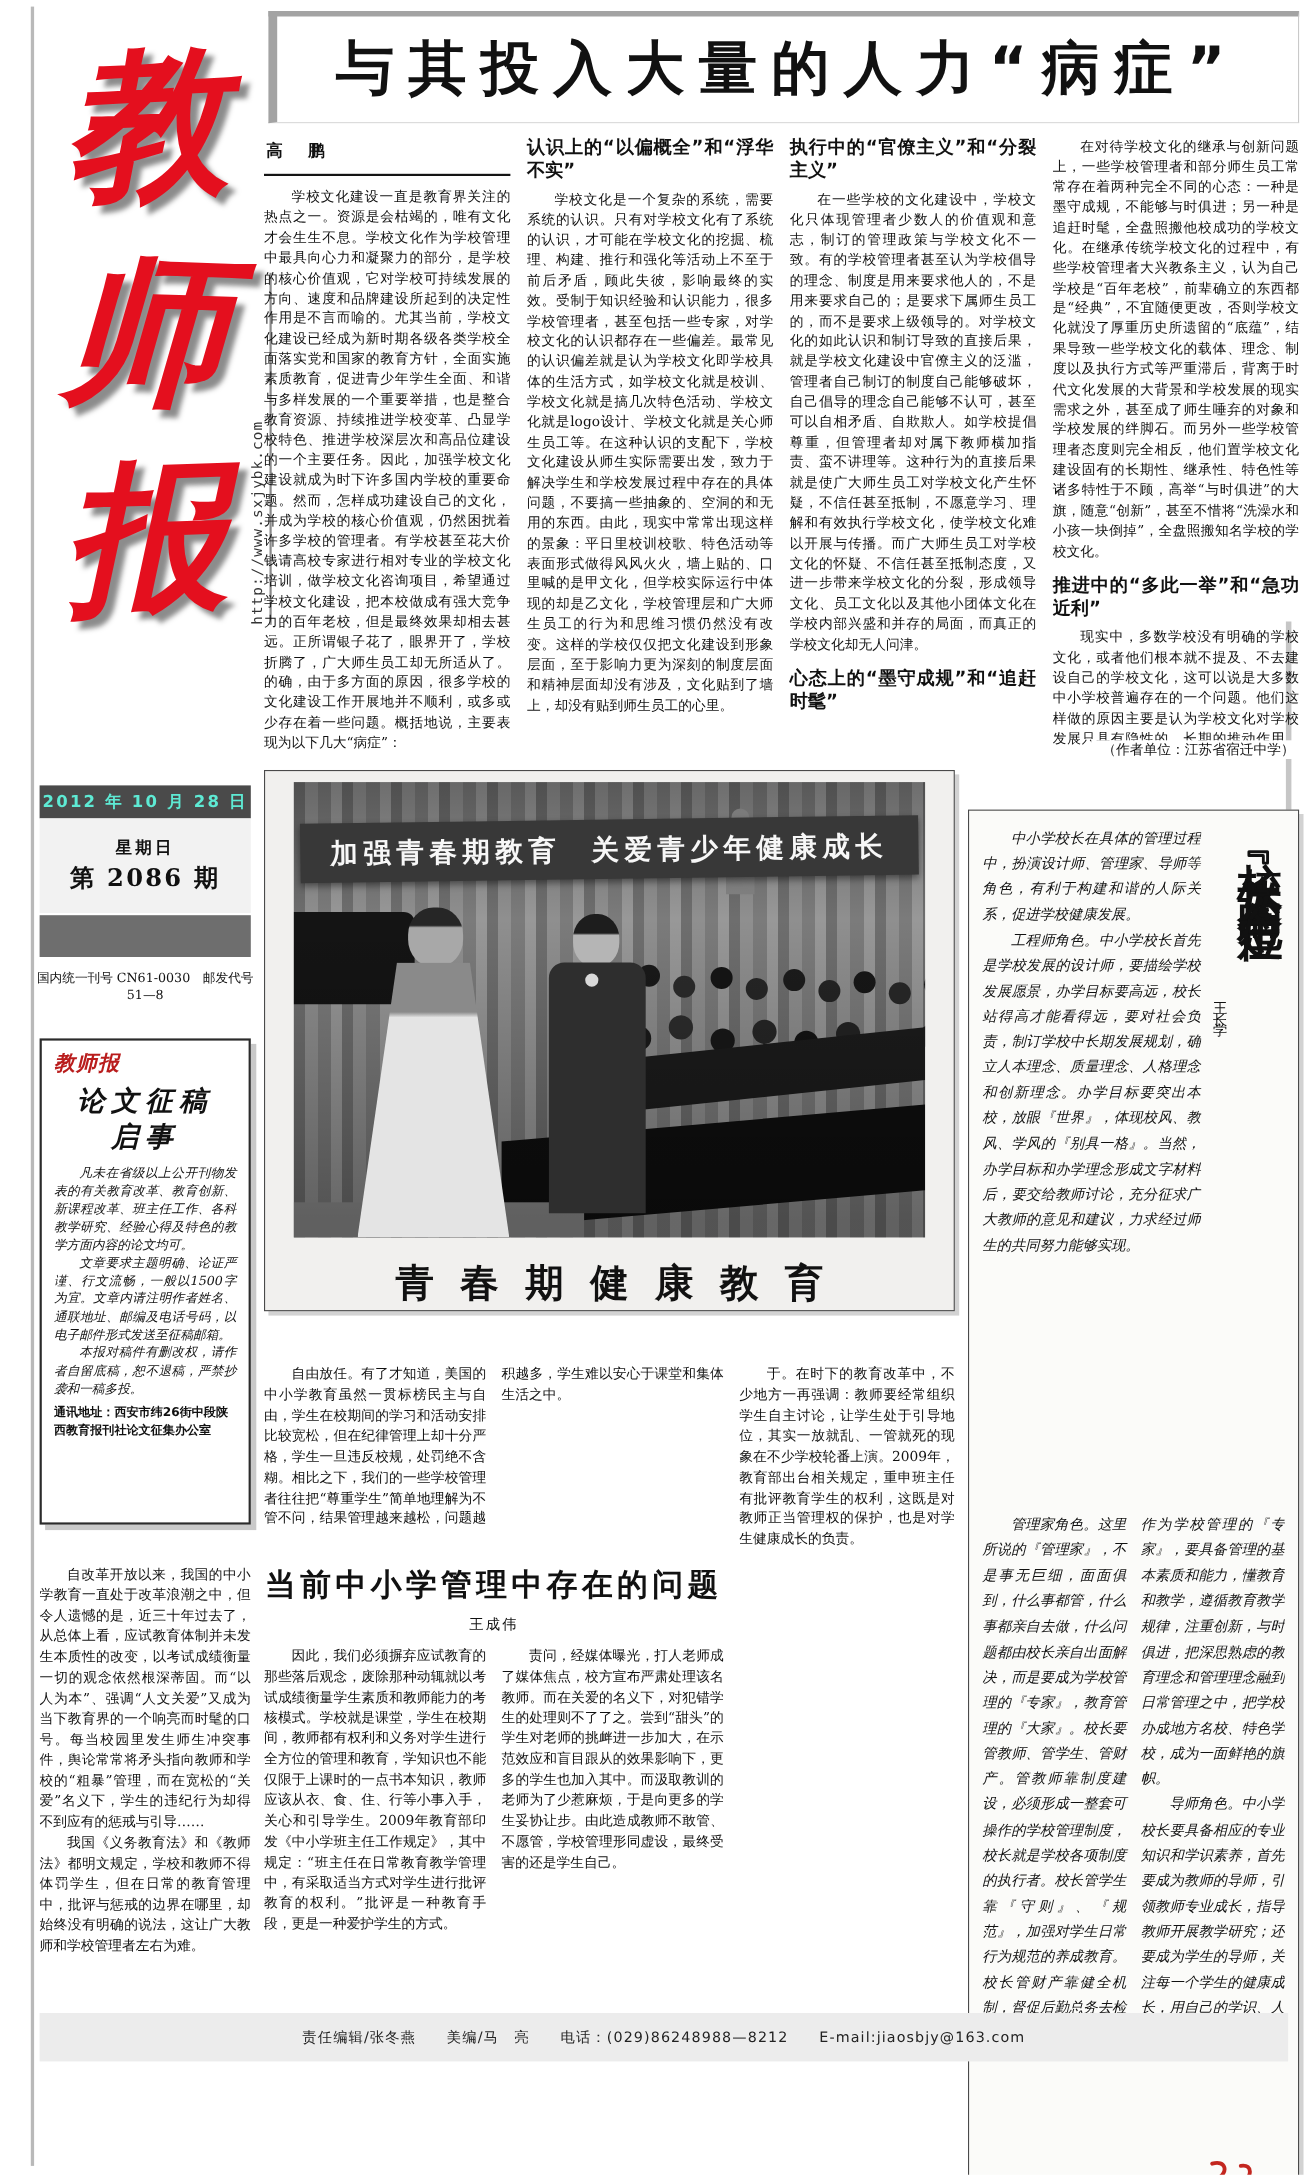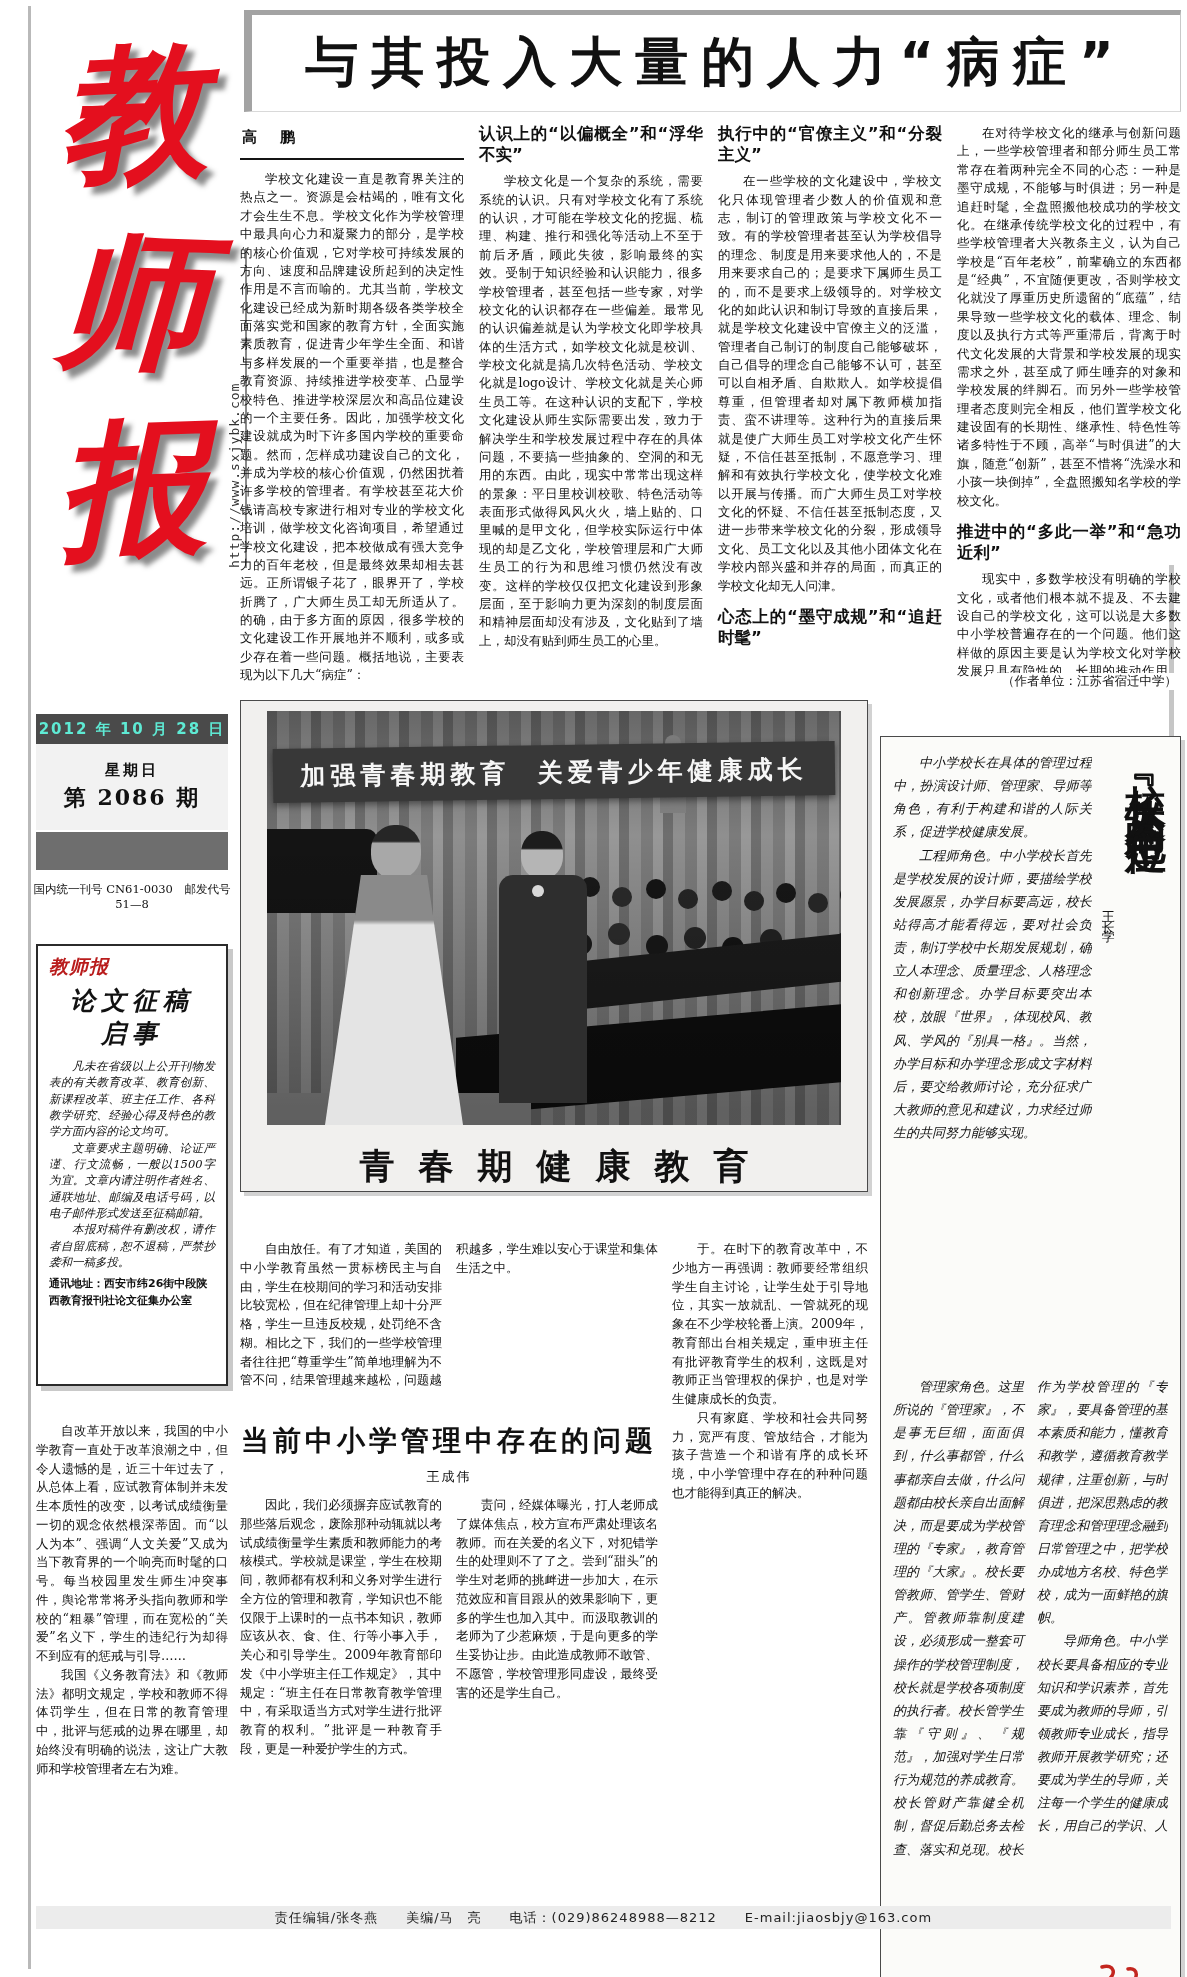--- a/index.html
+++ b/index.html
@@ -90,21 +90,21 @@
   
   .right-box{flex:1;margin-top:36px;height:1332px;position:relative;border:1px solid #4a4a4a;background:#fbfbf9;box-shadow:4px 4px 0 #d2d2d2;padding:14px 12px;overflow:hidden;}
   .rb-top{display:flex;height:612px;overflow:hidden;}
   .rb-text{flex:1;font-size:13px;line-height:1.78;text-align:justify;overflow:hidden;}
   .rb-text p,.rb-bottom p{margin:0;text-indent:2em;}
   .rb-author{writing-mode:vertical-rl;font-size:13px;letter-spacing:9px;margin:150px 5px 0 7px;height:150px;flex:none;}
   .rb-title{writing-mode:vertical-rl;font-weight:900;font-size:41px;line-height:1.08;letter-spacing:5px;flex:none;margin-left:2px;}
   .rb-bottom{margin-top:12px;column-count:2;column-gap:13px;column-fill:auto;height:498px;overflow:hidden;font-size:13px;line-height:1.78;text-align:justify;}
   .rb-stamp{position:absolute;right:28px;bottom:34px;}
 
-  .footer{position:absolute;left:36px;right:16px;top:1906px;height:23px;background:#ececec;display:flex;align-items:center;justify-content:center;font-family:"DejaVu Sans","Liberation Sans",sans-serif;font-size:13px;color:#222;letter-spacing:1px;}
+  .footer{position:absolute;left:36px;right:16px;top:1830px;height:44px;background:#ececec;display:flex;align-items:center;justify-content:center;font-family:"DejaVu Sans","Liberation Sans",sans-serif;font-size:13px;color:#222;letter-spacing:1px;}
 </style>
 </head>
 <body data-interactable="false">
 
 <div class="edge-left" data-interactable="false"></div>
 <div class="edge-right" data-interactable="false"></div>
 
 <aside class="sidebar" data-interactable="false">
   <div class="masthead" data-interactable="false">
     <span class="mchar" data-interactable="false">教</span>
@@ -201,21 +201,20 @@
               <h2 data-interactable="false">当前中小学管理中存在的问题</h2>
               <div class="ba-byline" data-interactable="false">王成伟</div>
             </div>
             <div class="ba-lower bodytext" data-interactable="false">
                 <p data-interactable="false">因此，我们必须摒弃应试教育的那些落后观念，废除那种动辄就以考试成绩衡量学生素质和教师能力的考核模式。学校就是课堂，学生在校期间，教师都有权利和义务对学生进行全方位的管理和教育，学知识也不能仅限于上课时的一点书本知识，教师应该从衣、食、住、行等小事入手，关心和引导学生。2009年教育部印发《中小学班主任工作规定》，其中规定：“班主任在日常教育教学管理中，有采取适当方式对学生进行批评教育的权利。”批评是一种教育手段，更是一种爱护学生的方式。</p>
                 <p data-interactable="false">责问，经媒体曝光，打人老师成了媒体焦点，校方宣布严肃处理该名教师。而在关爱的名义下，对犯错学生的处理则不了了之。尝到“甜头”的学生对老师的挑衅进一步加大，在示范效应和盲目跟从的效果影响下，更多的学生也加入其中。而汲取教训的老师为了少惹麻烦，于是向更多的学生妥协让步。由此造成教师不敢管、不愿管，学校管理形同虚设，最终受害的还是学生自己。</p>
               </div>
           </div>
           <div class="ba-col4 bodytext" data-interactable="false">
               <p data-interactable="false">于。在时下的教育改革中，不少地方一再强调：教师要经常组织学生自主讨论，让学生处于引导地位，其实一放就乱、一管就死的现象在不少学校轮番上演。2009年，教育部出台相关规定，重申班主任有批评教育学生的权利，这既是对教师正当管理权的保护，也是对学生健康成长的负责。</p>
-              <p data-interactable="false">只有家庭、学校和社会共同努力，宽严有度、管放结合，才能为孩子营造一个和谐有序的成长环境，中小学管理中存在的种种问题也才能得到真正的解决。</p>
             </div>
         </div>
       </section>
     </div>
 
     <aside class="right-box" data-interactable="false">
       <div class="rb-top" data-interactable="false">
         <div class="rb-text hand" data-interactable="false">
             <p data-interactable="false">中小学校长在具体的管理过程中，扮演设计师、管理家、导师等角色，有利于构建和谐的人际关系，促进学校健康发展。</p>
             <p data-interactable="false">工程师角色。中小学校长首先是学校发展的设计师，要描绘学校发展愿景，办学目标要高远，校长站得高才能看得远，要对社会负责，制订学校中长期发展规划，确立人本理念、质量理念、人格理念和创新理念。办学目标要突出本校，放眼『世界』，体现校风、教风、学风的『别具一格』。当然，办学目标和办学理念形成文字材料后，要交给教师讨论，充分征求广大教师的意见和建议，力求经过师生的共同努力能够实现。</p>

